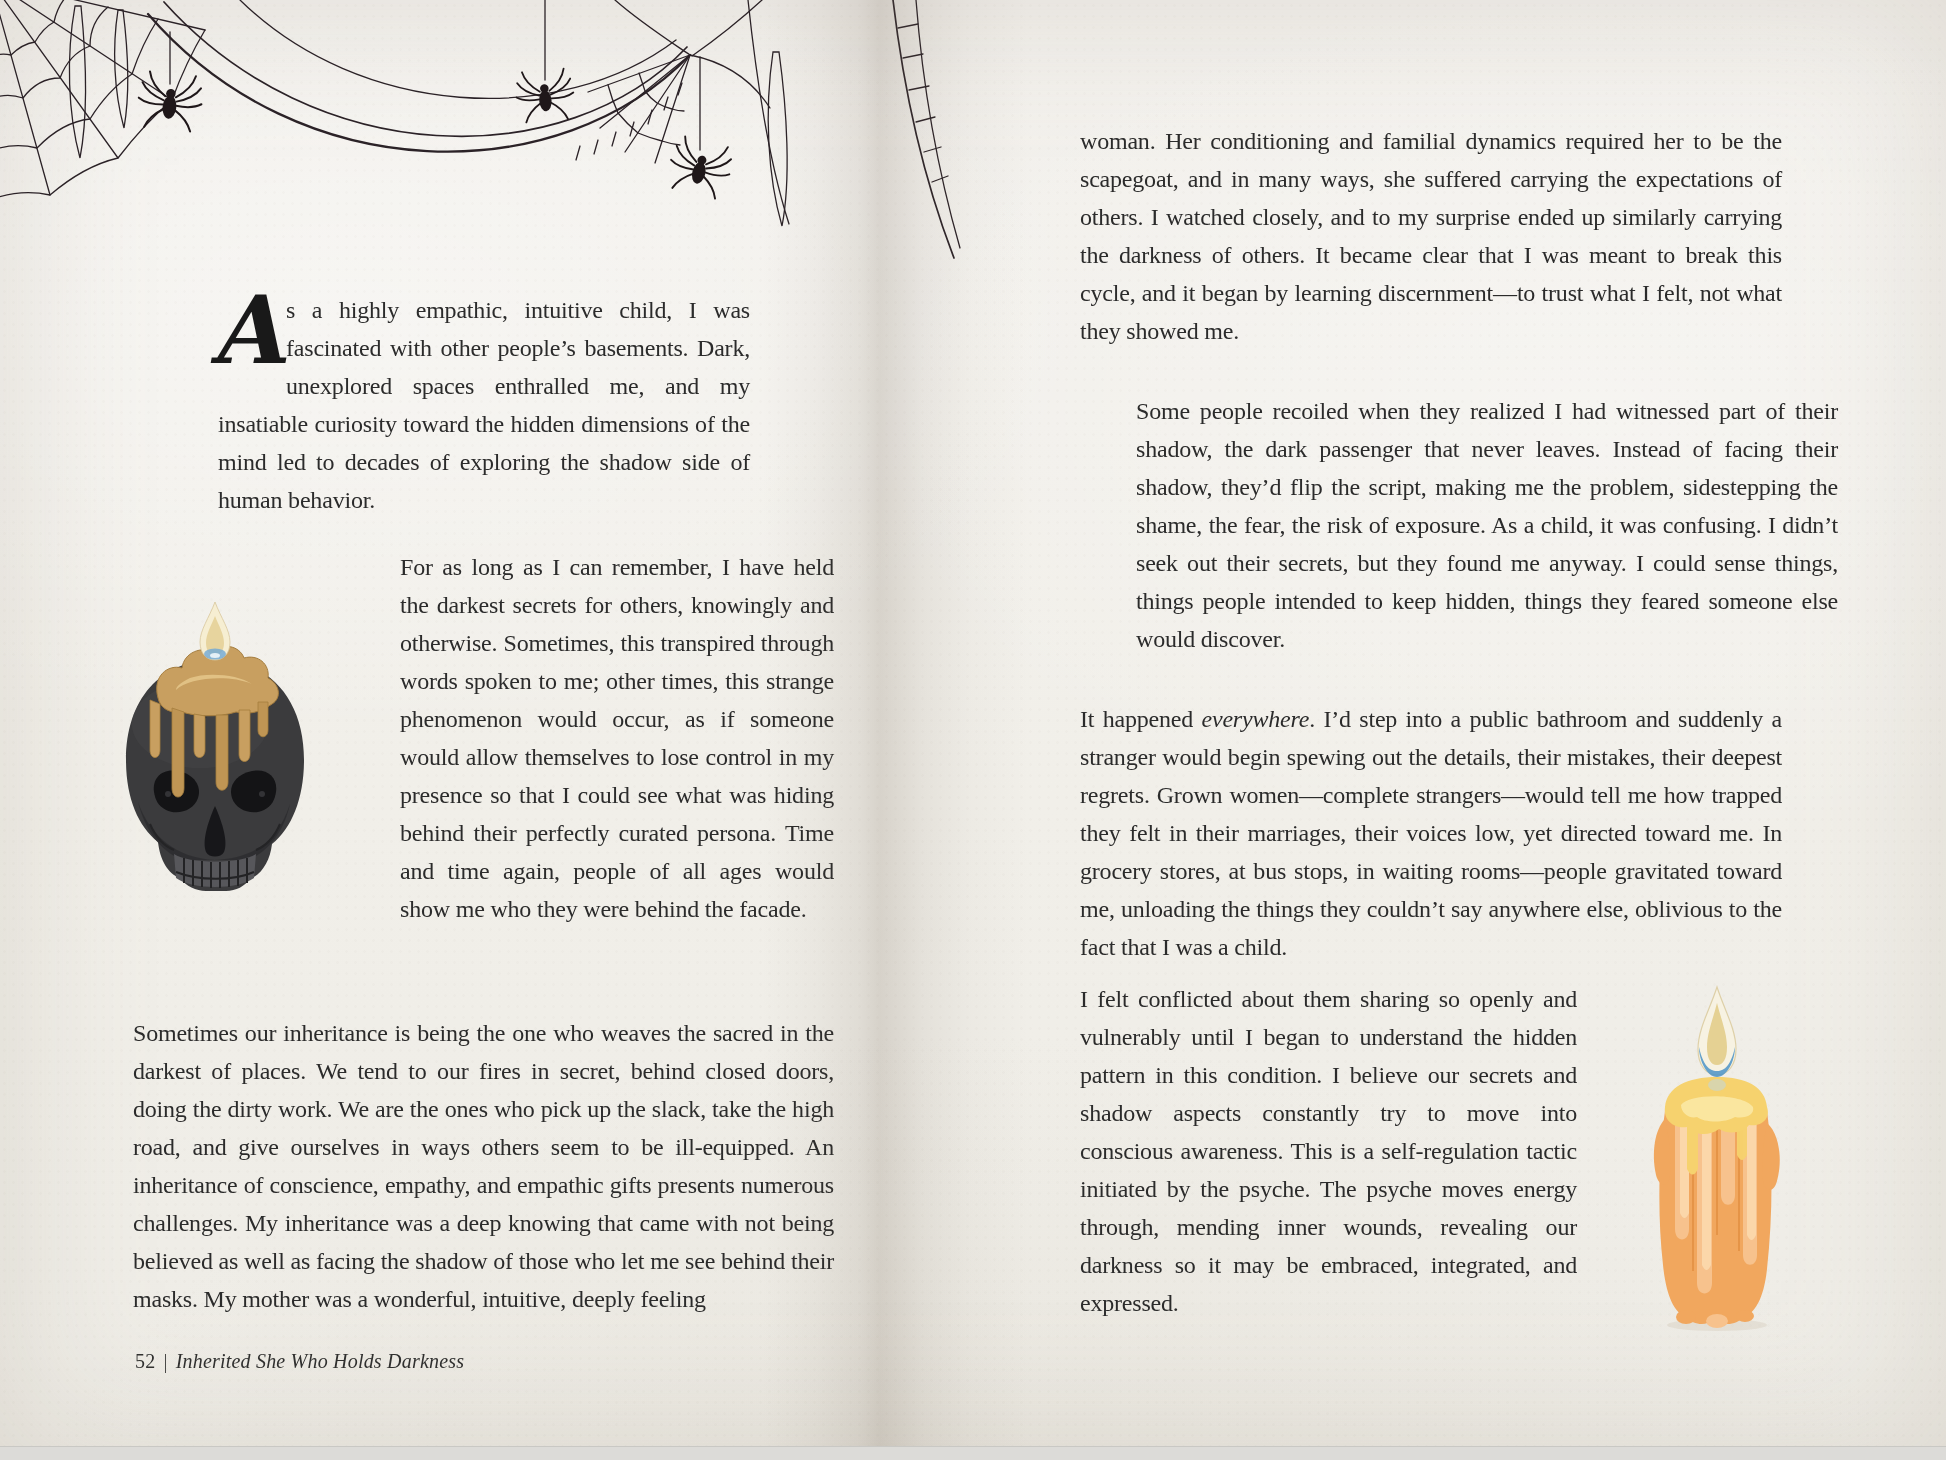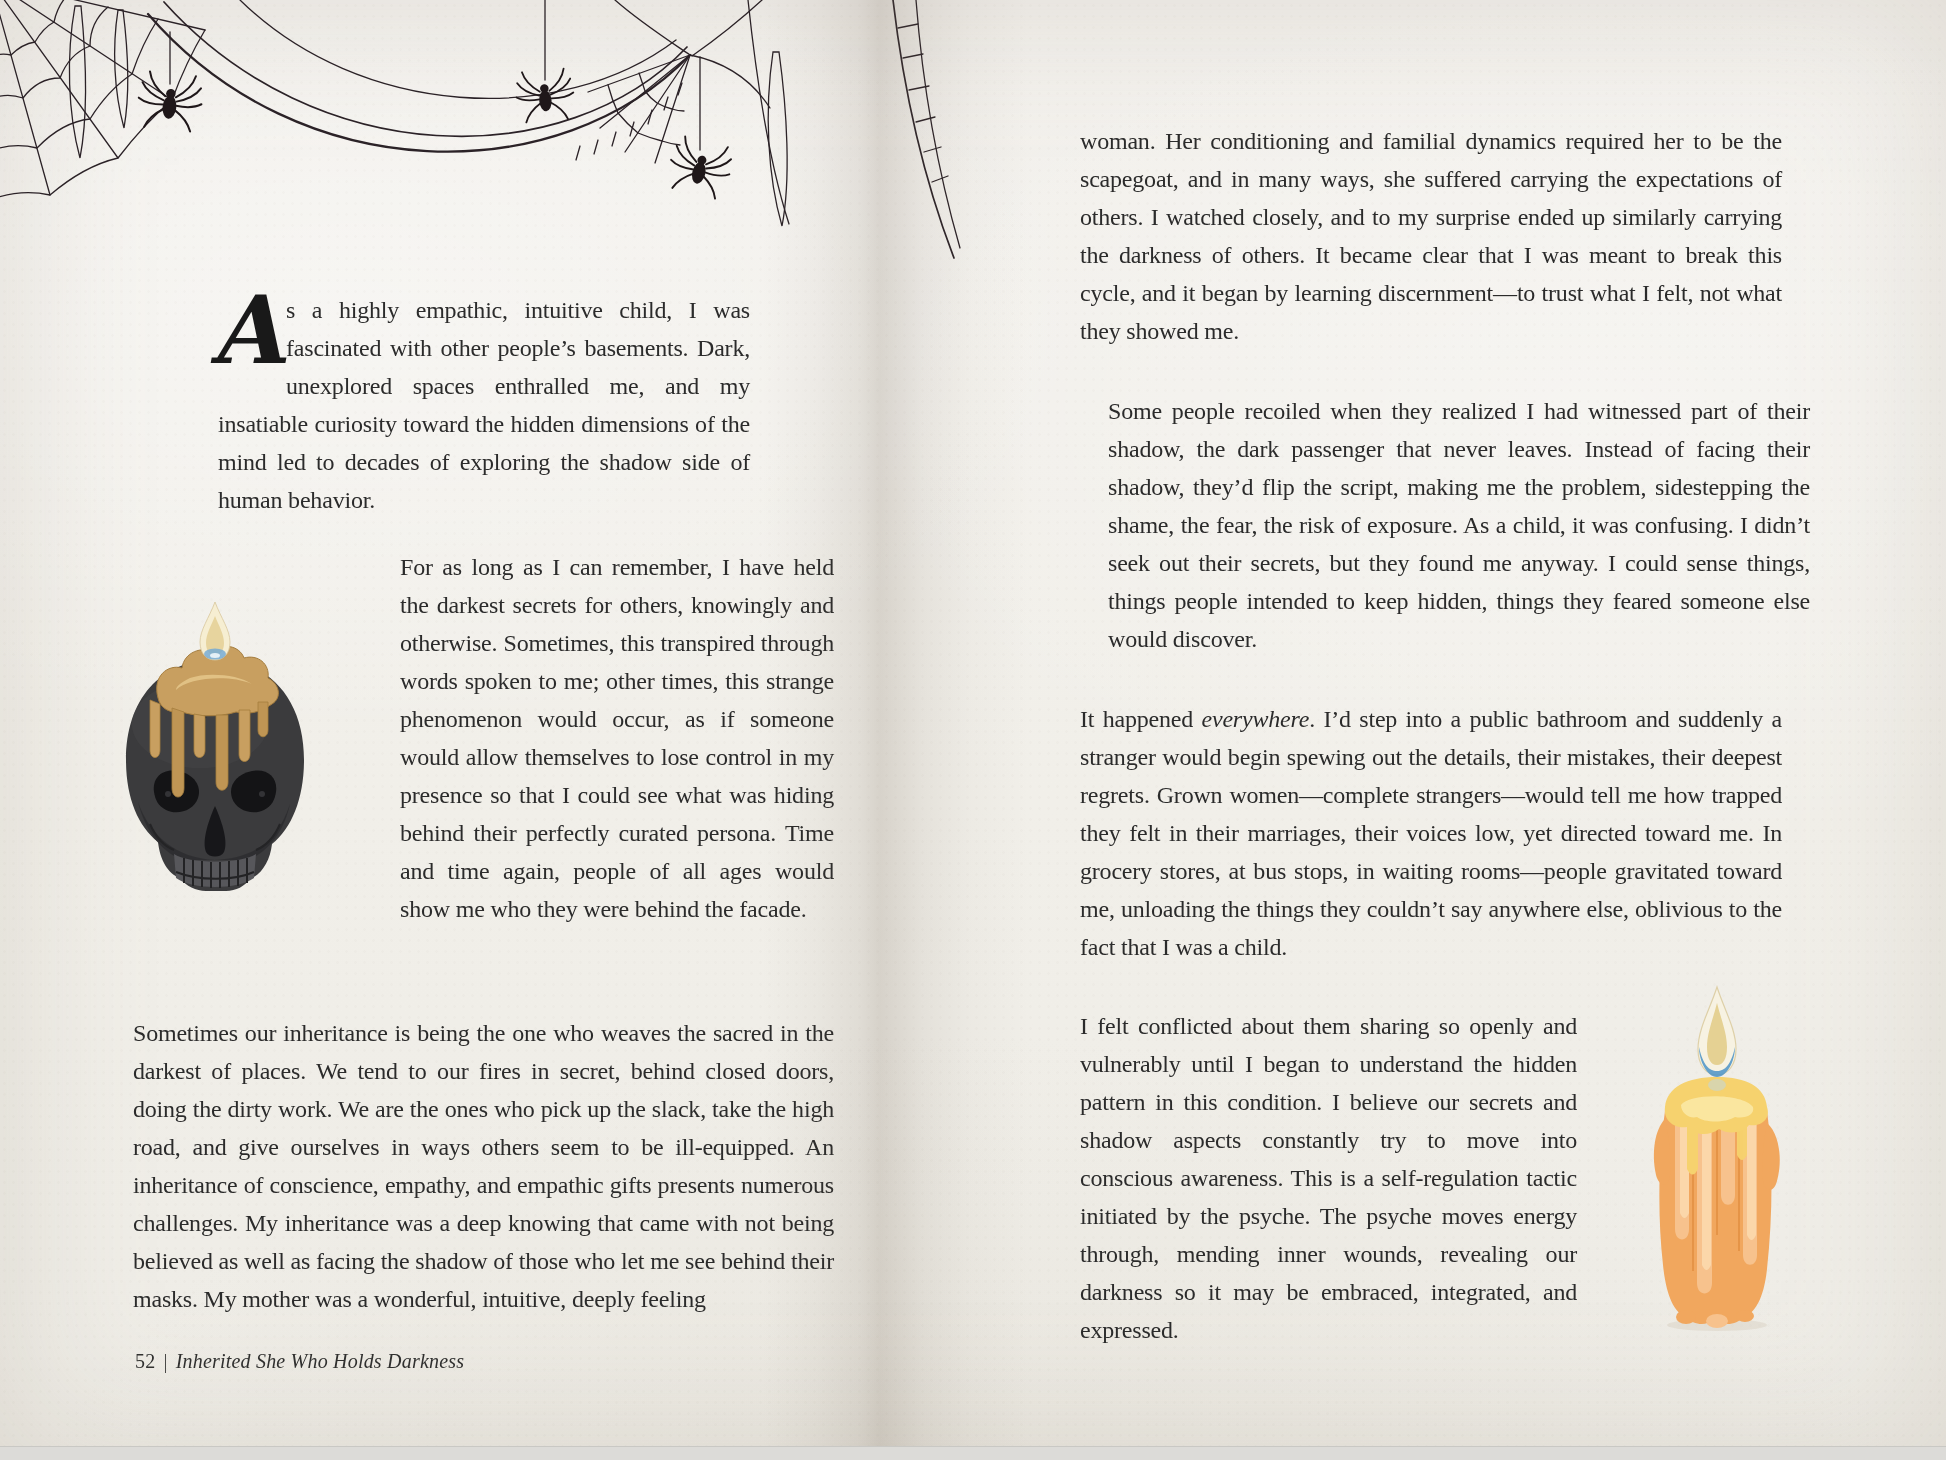--- a/index.html
+++ b/index.html
@@ -25,23 +25,23 @@
   .page{position:absolute;inset:0;}
   p.body{
     position:absolute;margin:0;
     font-size:24px;line-height:38px;letter-spacing:-0.2px;
     text-align:justify;color:#2b2b2b;
   }
   .p1L{left:218px;top:291px;width:532px;}
   .p2L{left:400px;top:548px;width:434px;}
   .p3L{left:133px;top:1014px;width:701px;}
   .p1R{left:1080px;top:122px;width:702px;}
-  .p2R{left:1108px;top:392px;width:702px;}
+  .p2R{left:1136px;top:392px;width:702px;}
   .p3R{left:1080px;top:700px;width:702px;}
-  .p4R{left:1080px;top:1007px;width:497px;}
+  .p4R{left:1080px;top:980px;width:497px;}
   .dropcap{
     float:left;width:56px;height:78px;line-height:74px;
     font-family:"DejaVu Serif", serif;font-style:italic;font-weight:bold;
     font-size:94px;color:#191919;margin:2px 12px 0 0;overflow:visible;
   }
   em{}
   .footer{
     position:absolute;top:1350px;font-size:20px;color:#30302f;
     letter-spacing:.2px;white-space:nowrap;
   }

